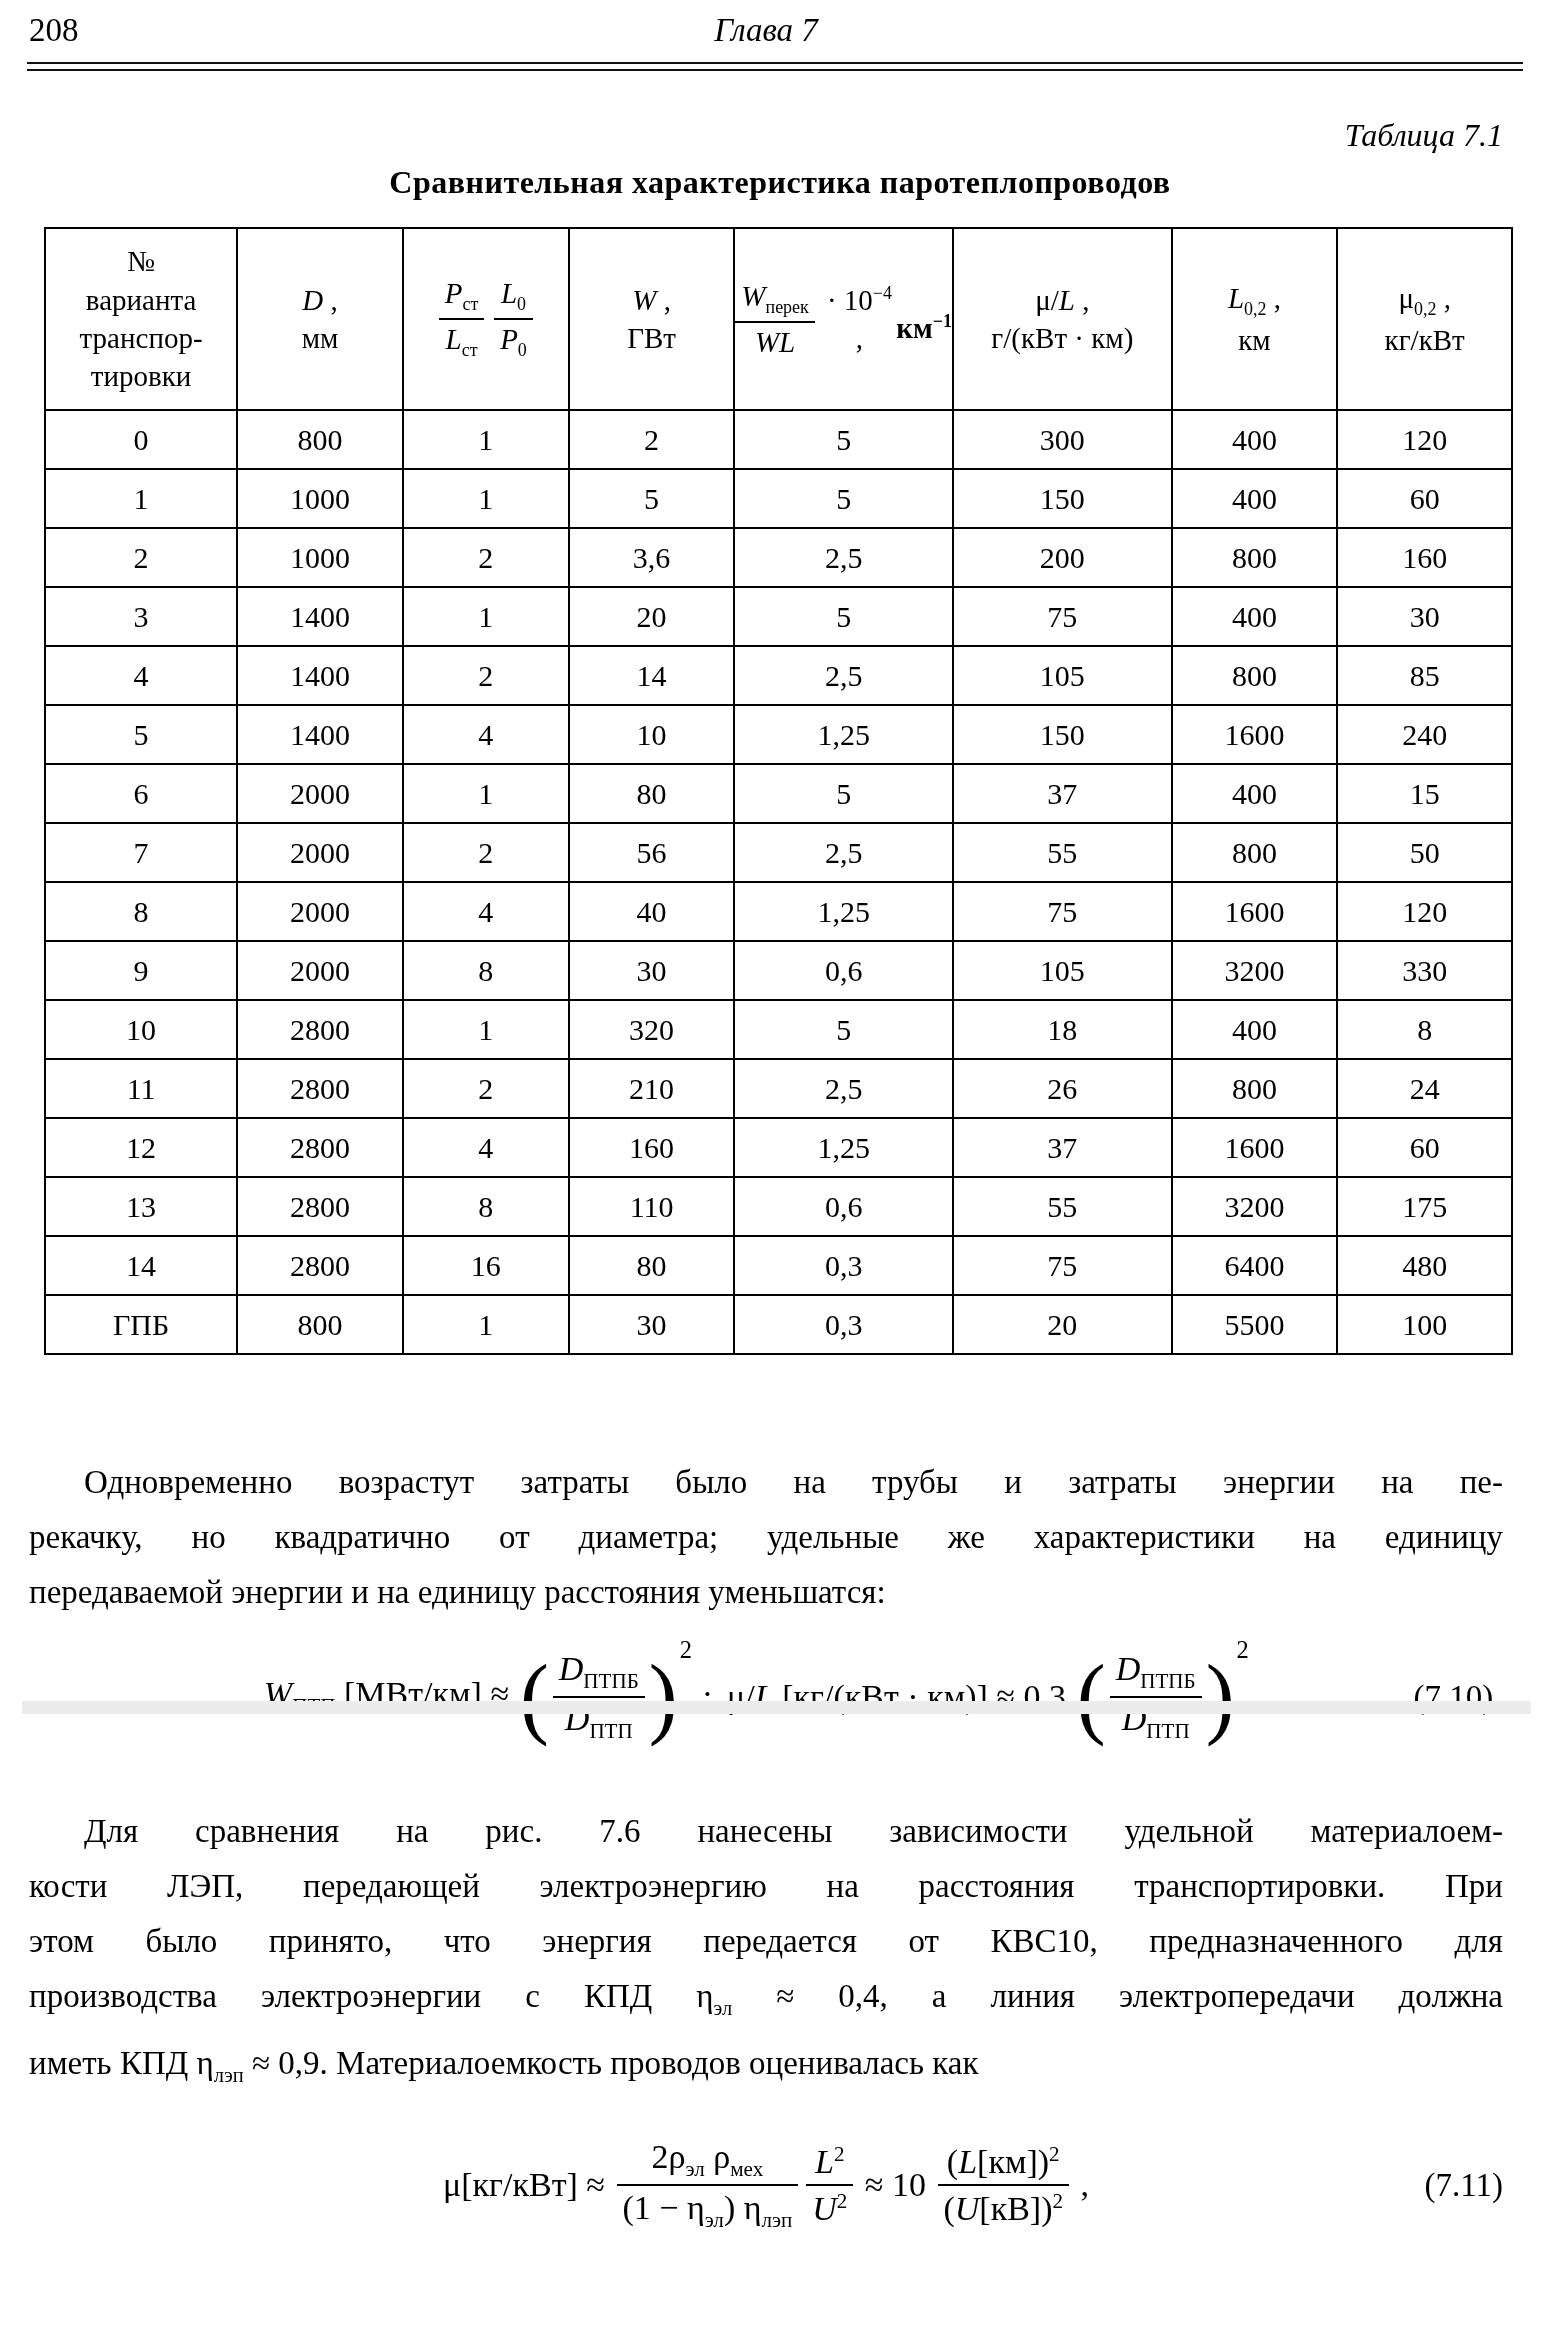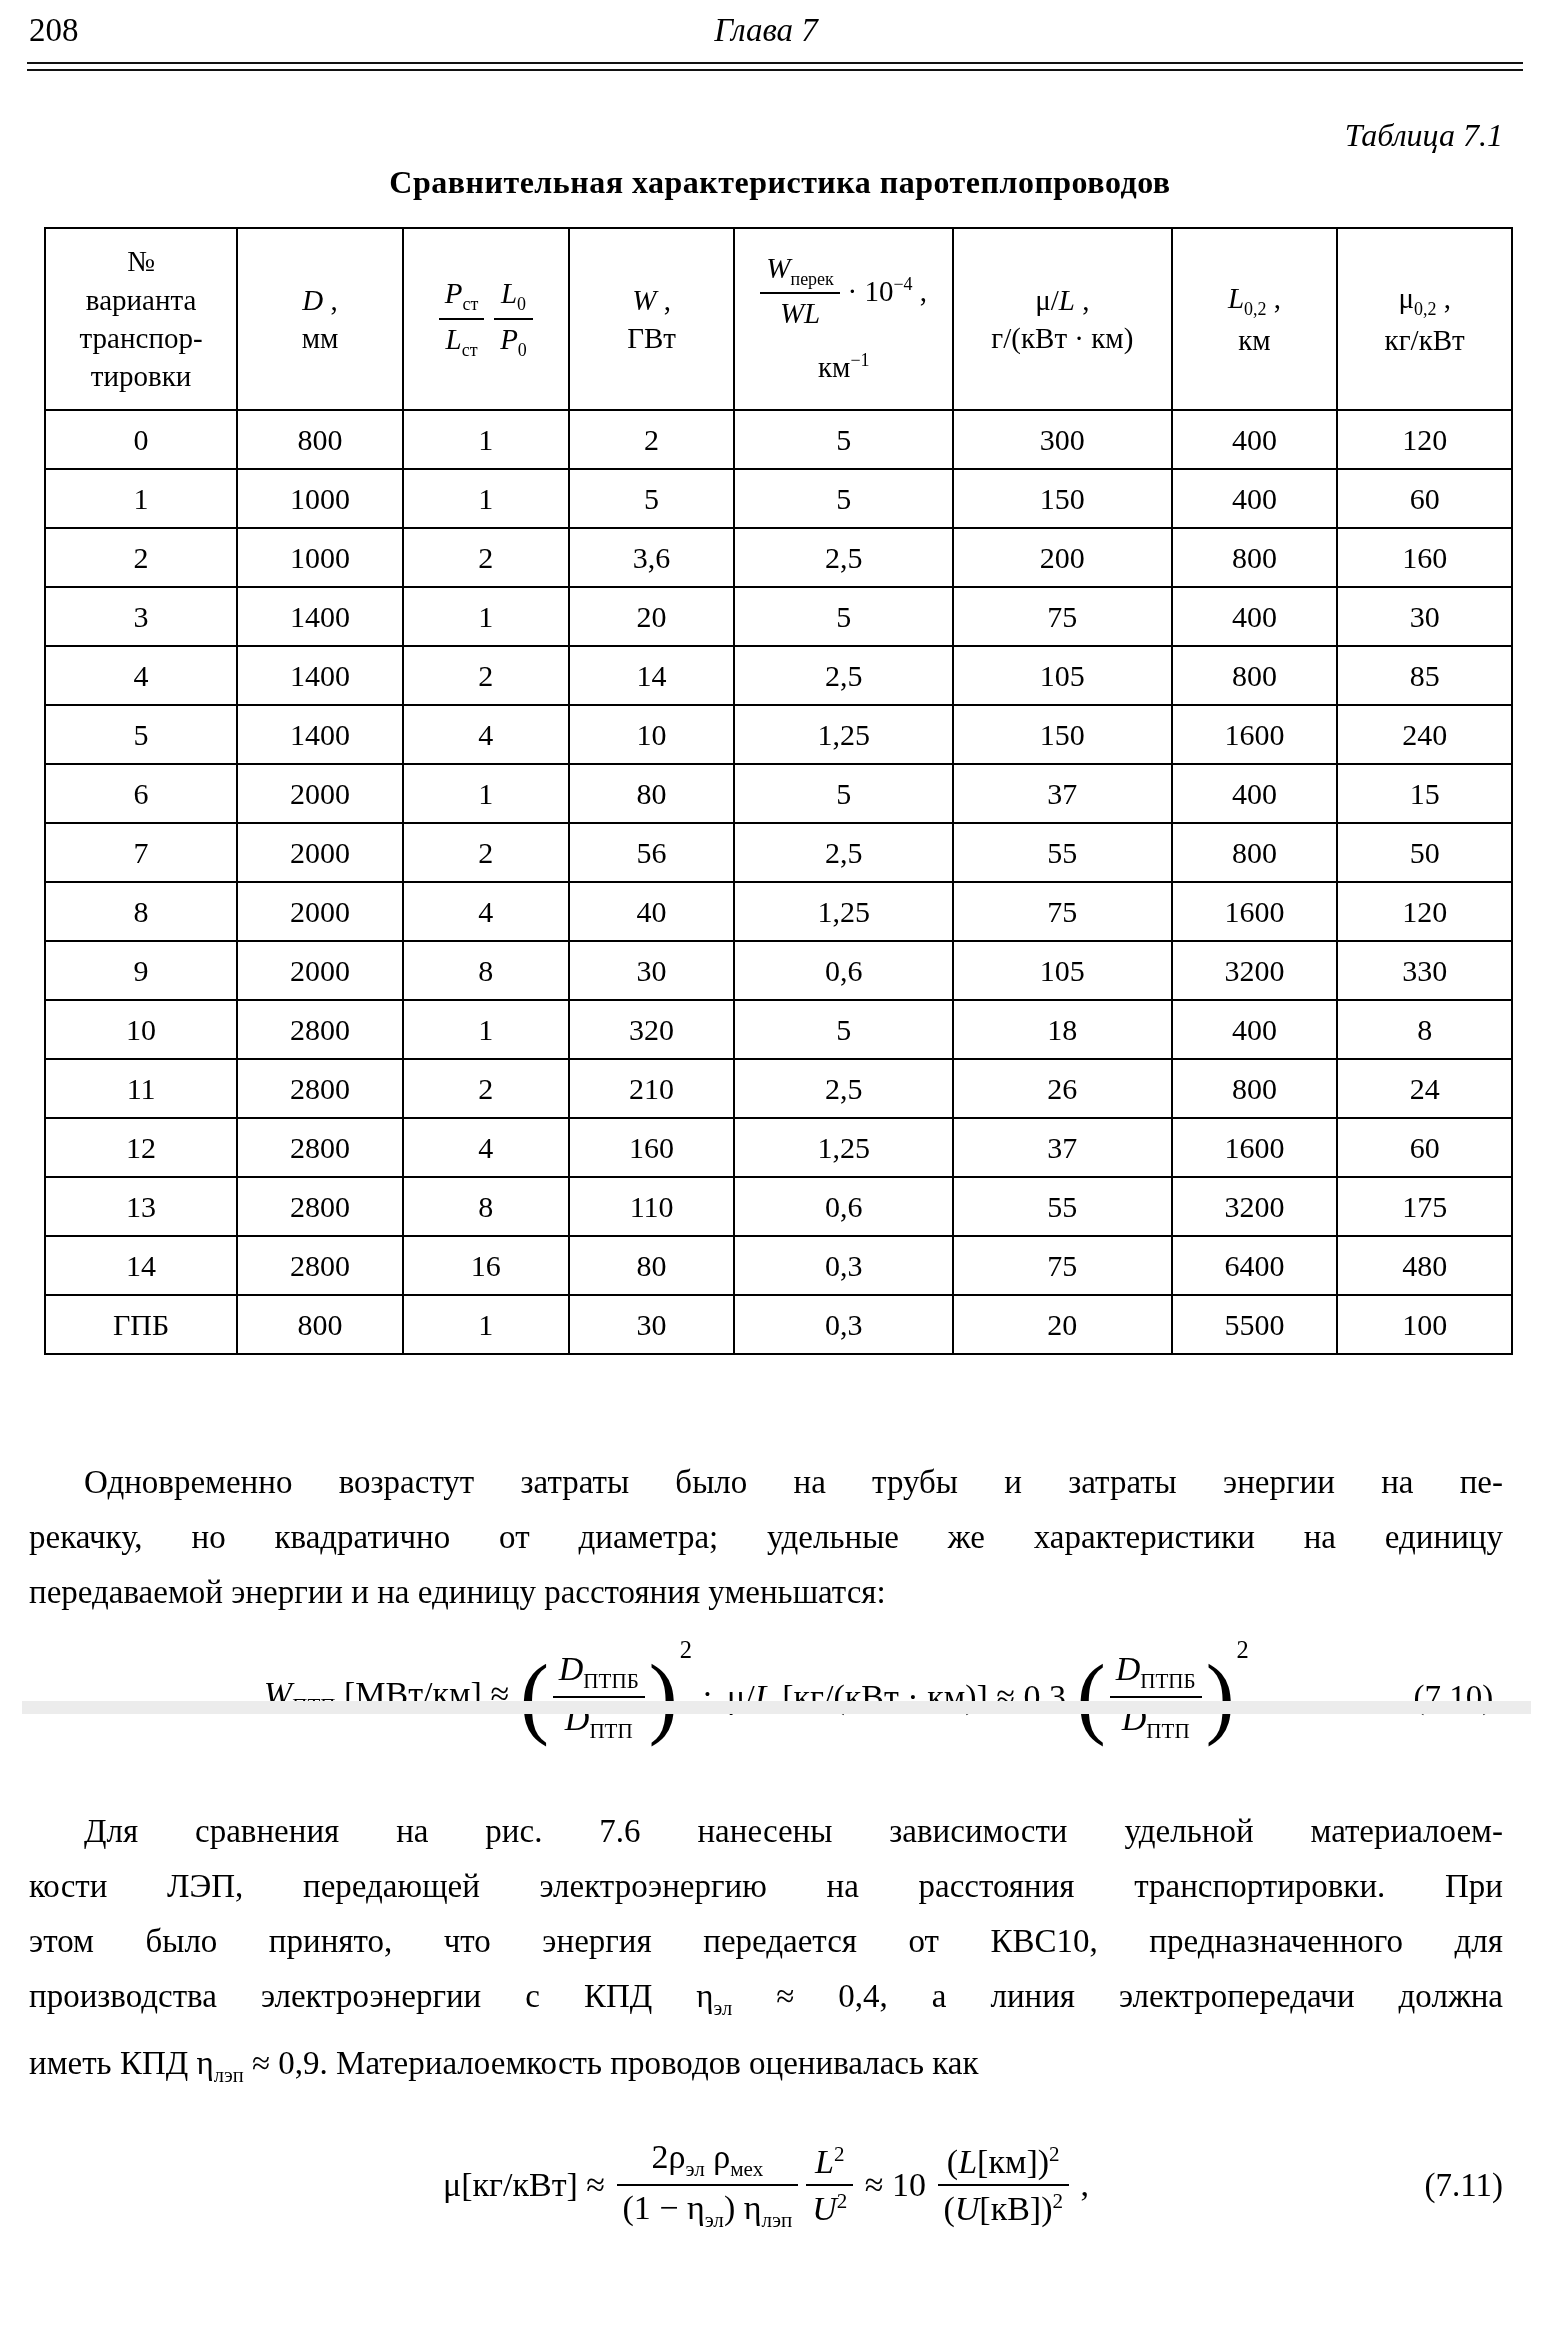--- a/index.html
+++ b/index.html
@@ -53,23 +53,23 @@
   table.data tbody td { font-size: 30px; }
 
   sub { font-size: 0.62em; }
   sup { font-size: 0.62em; }
 
   .frac { display: inline-flex; flex-direction: column; vertical-align: middle; }
   .frac .num { border-bottom: 2px solid #000; padding: 1px 5.9px 3.9px; text-align: center; line-height: 1.05; }
   .frac .den { padding: 3.9px 5.9px 1px; text-align: center; line-height: 1.05; }
 
   .h3wrap { display: flex; justify-content: center; align-items: center; gap: 10px; }
-  .h5wrap { display: flex; flex-direction: column; align-items: center; }
+  .h5wrap { display: flex; flex-direction: row; align-items: center; }
   .h5top  { display: flex; align-items: center; justify-content: center; gap: 7.8px; }
-  .h5unit { margin-top: 18px; }
+  .h5unit { margin-top: 18px; font-weight: bold; }
 
   
   .para {
     position: absolute; left: 29px; right: 57px;
     font-size: 33px; line-height: 55px;
   }
   .para .tline { text-align: justify; text-align-last: justify; white-space: normal; }
   .para .tline.last { text-align-last: left; }
   .para .tline.indent { text-indent: 55px; }
   .p1 { top: 1455px; }

